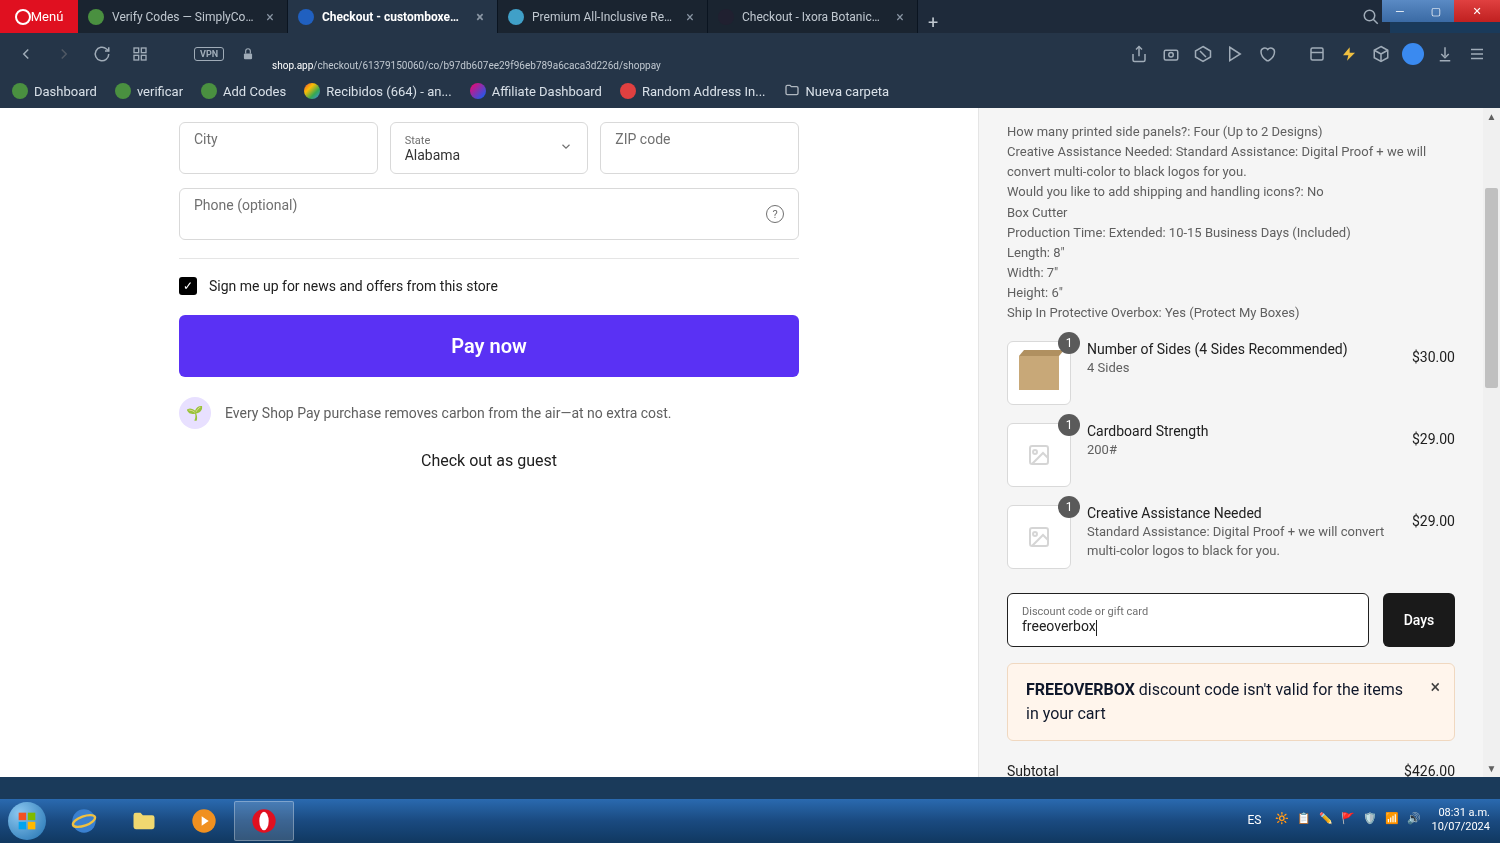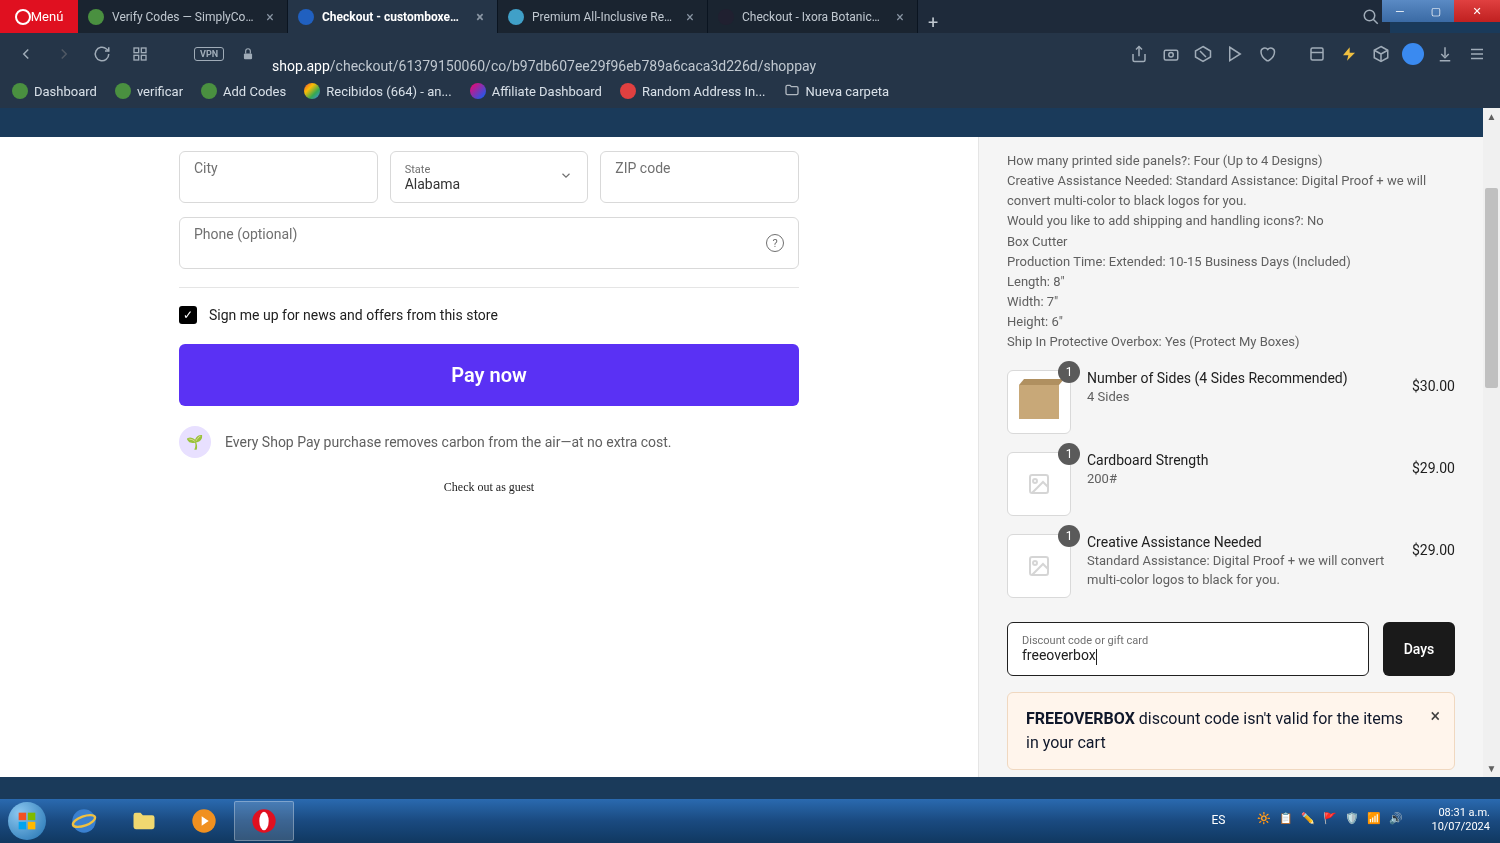--- a/index.html
+++ b/index.html
@@ -27,37 +27,37 @@
 .fav-green { background: #4a9040; }
 .fav-blue { background: #2060c0; }
 .fav-cyan { background: #40a0c8; }
 .fav-dark { background: #202030; }
 
 
 .addr-bar { position: absolute; top: 33px; left: 0; right: 0; height: 41px; background: #253548; display: flex; align-items: center; padding: 0 12px; gap: 10px; }
 .nav-btn { width: 28px; height: 28px; display: flex; align-items: center; justify-content: center; color: #a0acb8; }
 .nav-btn.disabled { color: #505864; }
 .vpn-badge { border: 1px solid #a0acb8; border-radius: 3px; padding: 1px 5px; font-size: 9px; color: #a0acb8; font-weight: bold; }
-.url-text { color: #c0c8d0; font-size: 14px; flex: 1; white-space: nowrap; overflow: hidden; margin-top: 24px; }
+.url-text { color: #c0c8d0; font-size: 10px; flex: 1; white-space: nowrap; overflow: hidden; margin-top: 24px; }
 .url-host { color: #fff; }
 .addr-icon { width: 22px; height: 22px; display: flex; align-items: center; justify-content: center; color: #a0acb8; }
 .search-top { position: absolute; top: 8px; right: 120px; color: #a0acb8; }
 .avatar-circle { width: 22px; height: 22px; border-radius: 50%; background: #3a8af0; }
 
 
 .bookmarks { position: absolute; top: 74px; left: 0; right: 0; height: 34px; background: #253548; display: flex; align-items: center; padding: 0 12px; gap: 18px; }
 .bookmark { display: flex; align-items: center; gap: 6px; color: #d8e0e8; font-size: 13px; }
 .bm-icon { width: 16px; height: 16px; border-radius: 50%; flex-shrink: 0; }
 .bm-gmail { background: linear-gradient(135deg,#ea4335,#fbbc05,#34a853,#4285f4); }
 .bm-multi { background: linear-gradient(135deg,#f06,#06f); }
 .bm-red { background: #e04040; }
 .bm-folder { color: #b0b8c0; }
 
 
-.page { position: absolute; top: 108px; left: 0; right: 17px; bottom: 66px; background: #fff; display: flex; margin-top: 29px; }
+.page { position: absolute; top: 108px; left: 0; right: 17px; bottom: 66px; background: #fff; display: flex; }
 .scrollbar { position: absolute; top: 108px; right: 0; width: 17px; bottom: 66px; background: #f0f0f0; }
 .scrollbar-thumb { position: absolute; top: 80px; right: 2px; width: 13px; height: 200px; background: #c0c0c0; border-radius: 2px; }
 .scrollbar-arrow { position: absolute; right: 0; width: 17px; height: 17px; display: flex; align-items: center; justify-content: center; color: #606060; font-size: 10px; }
 
 .left-panel { flex: 1; padding: 0 40px; display: flex; flex-direction: column; align-items: center; }
 .form-col { width: 620px; margin-top: 14px; }
 .input-row { display: flex; gap: 12px; margin-bottom: 14px; }
 .input-field { flex: 1; height: 52px; border: 1px solid #d9d9d9; border-radius: 6px; padding: 6px 14px; position: relative; }
 .input-field.has-label { display: flex; flex-direction: column; justify-content: center; }
 .field-label { font-size: 11px; color: #707070; }
@@ -69,21 +69,21 @@
 
 .divider { height: 1px; background: #e5e5e5; margin: 18px 0; }
 .checkbox-row { display: flex; align-items: center; gap: 12px; margin: 6px 0 20px; }
 .checkbox { width: 18px; height: 18px; background: #000; border-radius: 3px; display: flex; align-items: center; justify-content: center; color: #fff; font-size: 12px; }
 .checkbox-label { font-size: 14px; color: #202020; }
 
 .pay-btn { width: 100%; height: 62px; background: #5a31f4; border-radius: 6px; color: #fff; font-size: 20px; font-weight: 600; display: flex; align-items: center; justify-content: center; margin-bottom: 20px; }
 .carbon-row { display: flex; align-items: center; gap: 14px; margin-bottom: 22px; }
 .carbon-icon { width: 32px; height: 32px; background: #e8e0ff; border-radius: 50%; display: flex; align-items: center; justify-content: center; color: #5a31f4; font-size: 14px; }
 .carbon-text { font-size: 14px; color: #606060; }
-.guest-link { text-align: center; font-size: 12px; color: #202020; font-family: Liberation Serif, serif; }
+.guest-link { text-align: center; font-size: 16px; color: #202020; }
 
 .right-panel { width: 505px; background: #f5f5f5; border-left: 1px solid #e5e5e5; padding: 14px 28px 0; overflow: hidden; }
 .spec-line { font-size: 13px; color: #606060; line-height: 1.55; }
 .cart-item { display: flex; align-items: flex-start; gap: 16px; margin-top: 18px; }
 .item-thumb { width: 64px; height: 64px; background: #fff; border: 1px solid #d9d9d9; border-radius: 6px; position: relative; display: flex; align-items: center; justify-content: center; }
 .item-thumb.placeholder svg { opacity: 0.4; }
 .item-badge { position: absolute; top: -10px; right: -10px; width: 22px; height: 22px; background: #5a5a5a; color: #fff; border-radius: 50%; font-size: 12px; display: flex; align-items: center; justify-content: center; }
 .item-body { flex: 1; }
 .item-title { font-size: 14px; color: #202020; }
 .item-sub { font-size: 13px; color: #606060; line-height: 1.4; margin-top: 2px; }
@@ -103,21 +103,21 @@
 .error-close { position: absolute; top: 12px; right: 14px; font-size: 18px; color: #404040; }
 
 .subtotal-row { display: flex; justify-content: space-between; margin-top: 22px; font-size: 14px; color: #202020; }
 
 
 .taskbar { position: absolute; bottom: 0; left: 0; right: 0; height: 44px; background: linear-gradient(to bottom, #2a6ab0 0%, #1a4a80 50%, #103860 100%); display: flex; align-items: center; }
 .start-btn { width: 54px; height: 44px; display: flex; align-items: center; justify-content: center; }
 .start-orb { width: 38px; height: 38px; border-radius: 50%; background: radial-gradient(circle at 30% 30%, #8cc8f0, #2070b0); display: flex; align-items: center; justify-content: center; }
 .task-item { width: 60px; height: 40px; display: flex; align-items: center; justify-content: center; border-radius: 2px; }
 .task-item.active { background: rgba(255,255,255,0.15); border: 1px solid rgba(255,255,255,0.3); }
-.tray { position: absolute; right: 10px; bottom: 0; height: 46px; display: flex; align-items: center; gap: 26px; color: #fff; font-size: 11px; }
+.tray { position: absolute; right: 10px; bottom: 0; height: 46px; display: flex; align-items: center; gap: 8px; color: #fff; font-size: 11px; }
 .tray-time { text-align: right; line-height: 1.3; }
 .tray-icons { display: flex; gap: 6px; align-items: center; }
 .tray-icon { width: 16px; height: 16px; }
 .lang { font-size: 12px; margin-right: 6px; }
 </style>
 </head>
 <body>
 
 <div class="window-controls">
   <div class="win-btn win-min">─</div>
@@ -322,21 +322,21 @@
       <div class="pay-btn">Pay now</div>
       <div class="carbon-row">
         <span class="carbon-icon">🌱</span>
         <span class="carbon-text">Every Shop Pay purchase removes carbon from the air—at no extra cost.</span>
       </div>
       <div class="guest-link">Check out as guest</div>
     </div>
   </div>
 
   <div class="right-panel">
-    <div class="spec-line">How many printed side panels?: Four (Up to 4 Designs)</div>
+    <div class="spec-line">How many printed side panels?: Four (Up to 2 Designs)</div>
     <div class="spec-line">Creative Assistance Needed: Standard Assistance: Digital Proof + we will convert multi-color to black logos for you.</div>
     <div class="spec-line">Would you like to add shipping and handling icons?: No</div>
     <div class="spec-line">Box Cutter</div>
     <div class="spec-line">Production Time: Extended: 10-15 Business Days (Included)</div>
     <div class="spec-line">Length: 8"</div>
     <div class="spec-line">Width: 7"</div>
     <div class="spec-line">Height: 6"</div>
     <div class="spec-line">Ship In Protective Overbox: Yes (Protect My Boxes)</div>
 
     <div class="cart-item">

